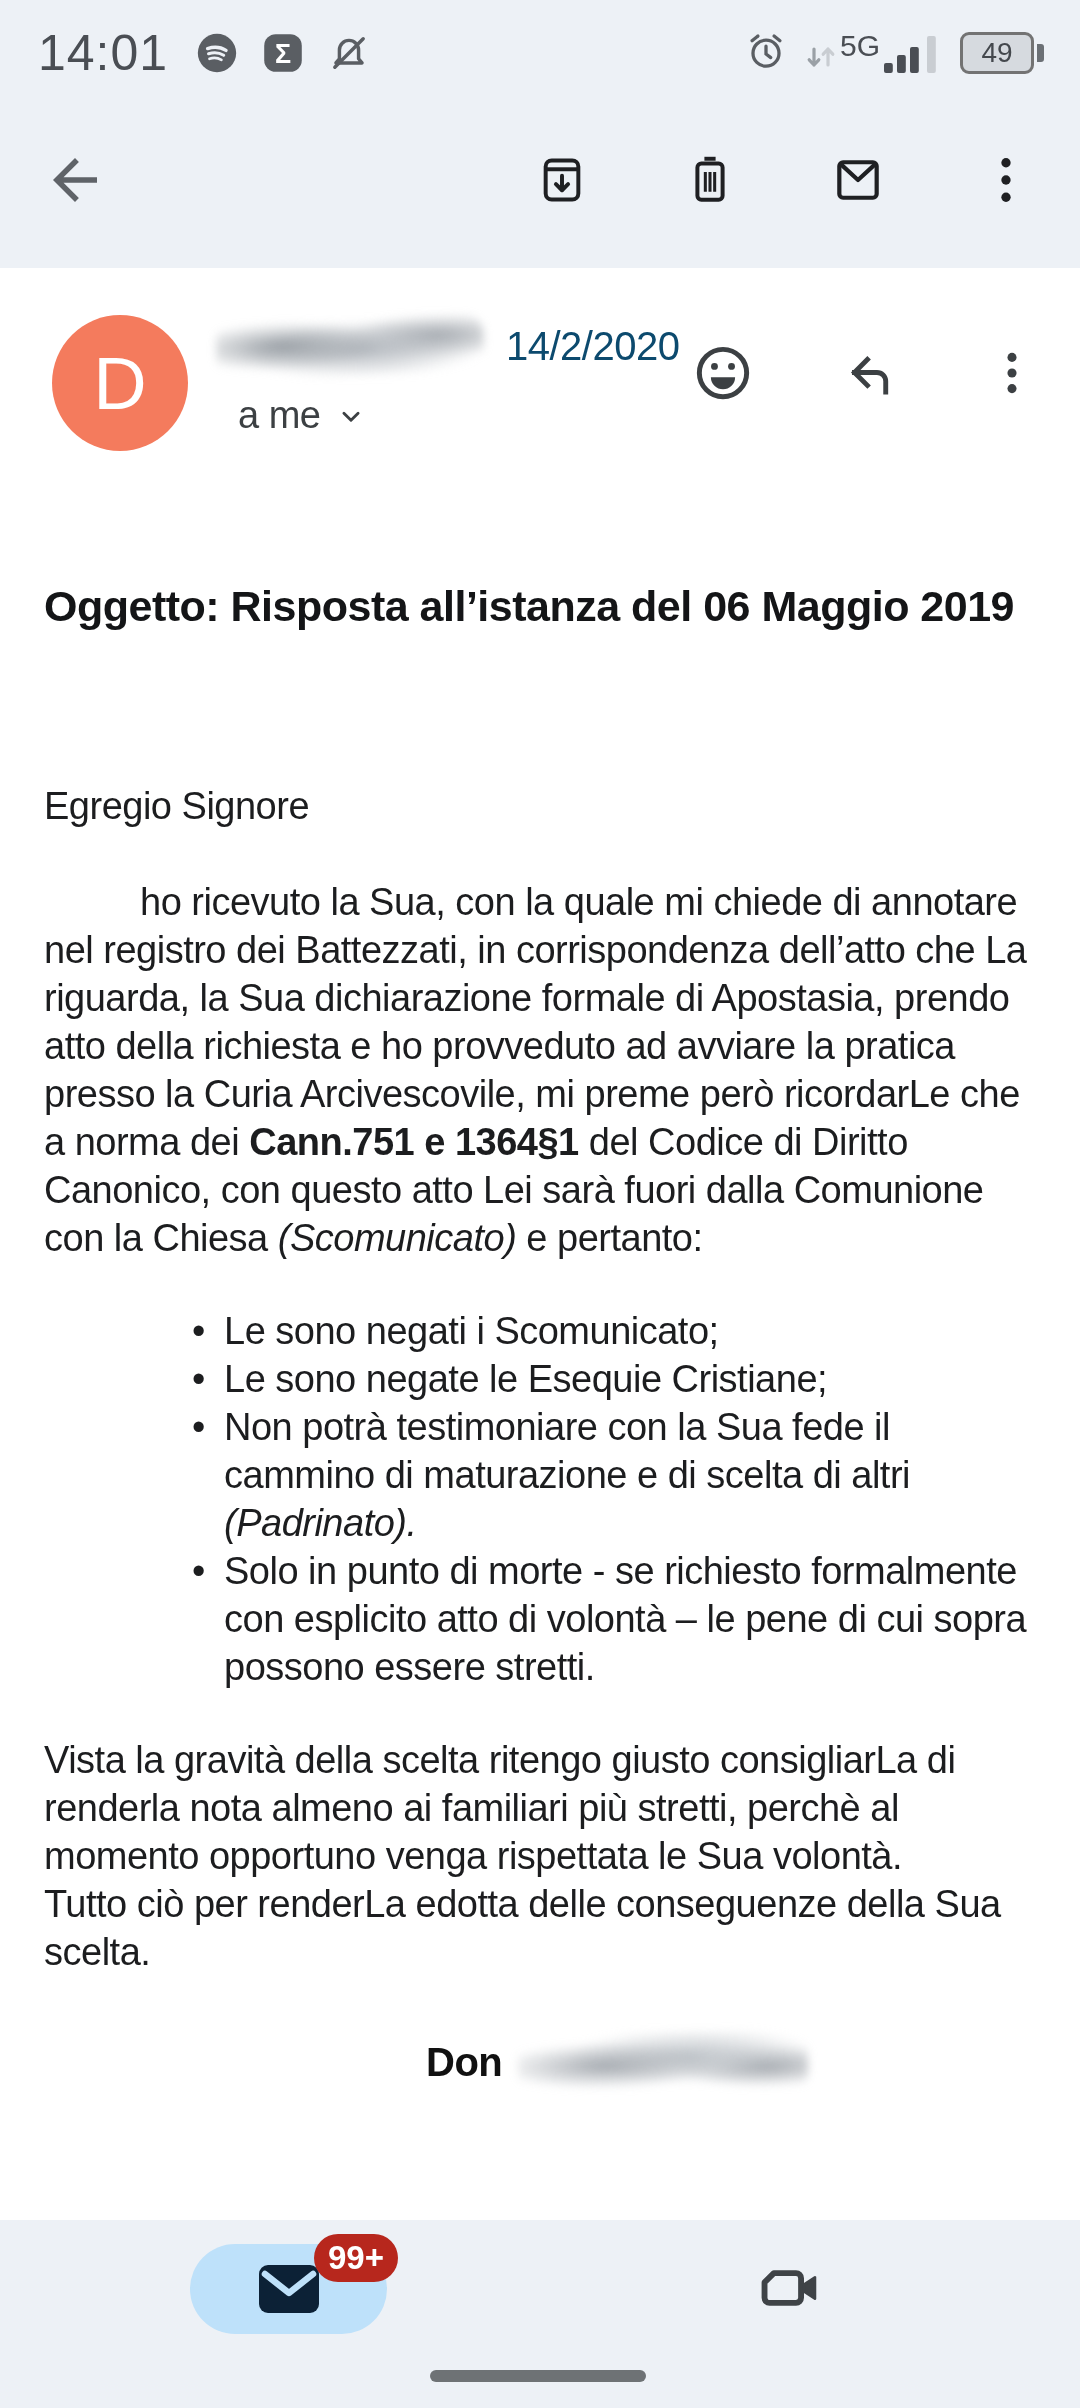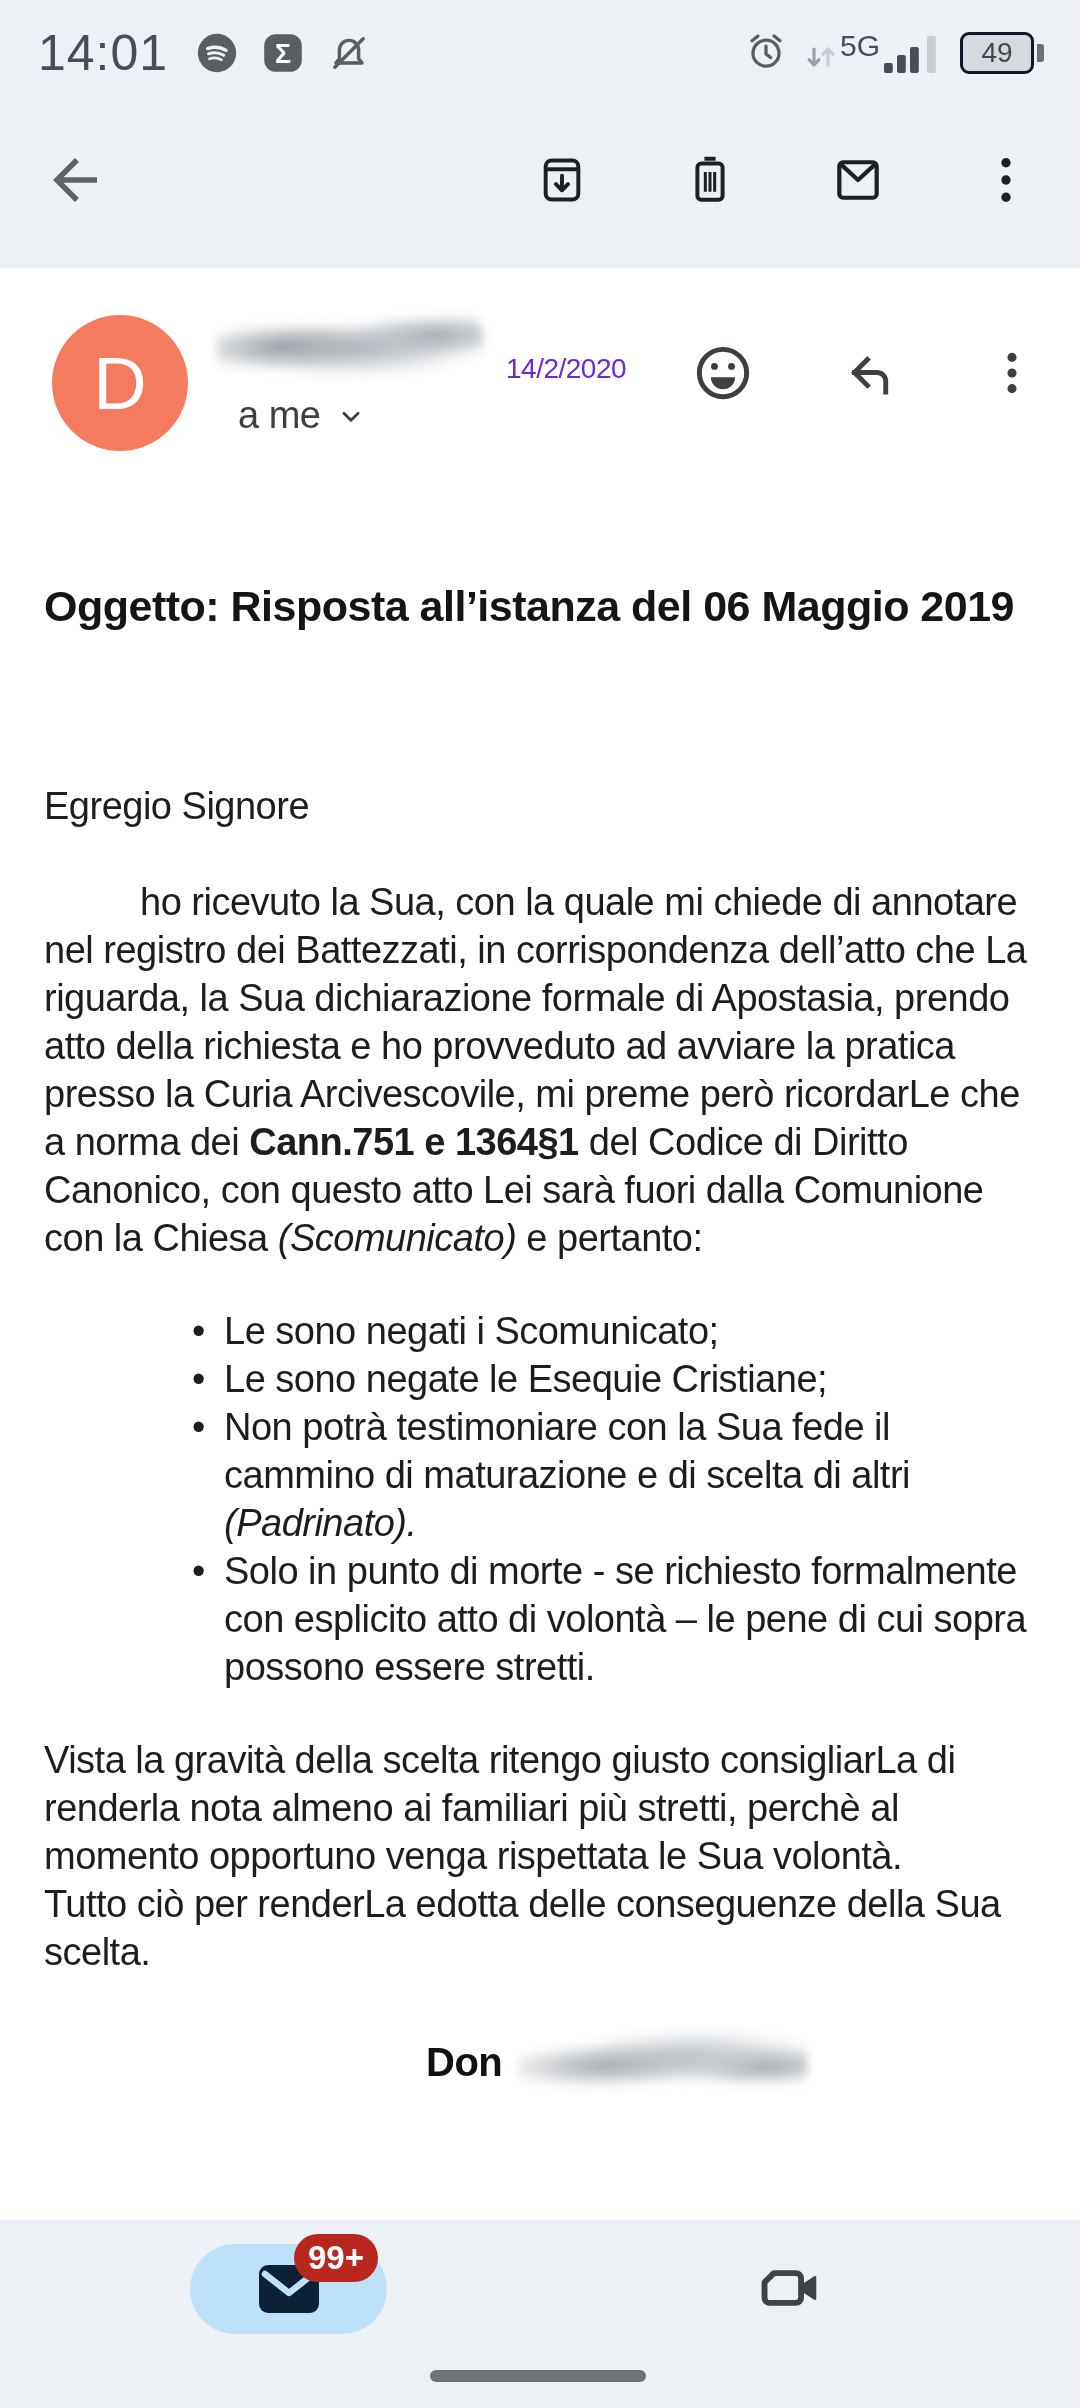--- a/index.html
+++ b/index.html
@@ -11,41 +11,41 @@
   .top-chrome { background:var(--chrome_bg,#EDF1F6); flex:0 0 auto; }
   .status-bar { height:92px; display:flex; align-items:center; padding:14px 36px 0 38px; }
   .status-time { font-size:50px; color:#4A4E54; letter-spacing:1px; }
   .status-left-icons { display:flex; align-items:center; gap:20px; margin-left:26px; }
   .status-left-icons svg { display:block; }
   .status-spacer { flex:1; }
   .status-right { display:flex; align-items:center; gap:16px; }
   .net-cluster { display:flex; align-items:flex-end; gap:2px; }
   .net-label { font-size:30px; font-weight:normal; color:#4A4E54; margin-bottom:14px; }
   .battery { position:relative; display:flex; align-items:center; }
-  .battery-body { width:74px; height:42px; border:3px solid #0f172a; border-radius:9px; background:#D6DADF; display:flex; align-items:center; justify-content:center; }
+  .battery-body { width:74px; height:42px; border:3px solid #737373; border-radius:9px; background:#D6DADF; display:flex; align-items:center; justify-content:center; }
   .battery-num { font-size:28px; color:#44484D; }
   .battery-nub { width:7px; height:18px; background:#6B7075; border-radius:0 3px 3px 0; margin-left:3px; }
 
   .toolbar { height:176px; display:flex; align-items:center; padding:0 46px 0 42px; }
   .tb-right { margin-left:auto; display:flex; align-items:center; gap:92px; }
   .icon-btn { display:flex; align-items:center; justify-content:center; background:none; border:none; padding:0; cursor:pointer; }
 
   
   .content { flex:1 1 auto; background:var(--content_bg,#ffffff); padding:0 44px; overflow:hidden; }
 
   .email-header { position:relative; height:212px; margin:0 -44px; }
   .avatar { position:absolute; left:52px; top:47px; width:136px; height:136px; border-radius:50%; background:var(--avatar_color,#F47B5D); display:flex; align-items:center; justify-content:center; }
   .avatar-letter { color:#fff; font-size:74px; font-weight:300; }
   .sender-smudge { position:absolute; left:216px; top:50px; width:268px; height:58px; border-radius:20px; transform:rotate(-2deg);
      background:
       radial-gradient(ellipse 55% 60% at 25% 45%, #9aa0a6 0%, rgba(154,160,166,0) 70%),
       radial-gradient(ellipse 65% 70% at 55% 55%, #b4b9bf 0%, rgba(180,185,191,0) 72%),
       radial-gradient(ellipse 50% 55% at 82% 35%, #a2a7ad 0%, rgba(162,167,173,0) 70%);
      filter: blur(4px); }
-  .header-date { position:absolute; left:506px; top:56px; font-size:28px; color:#6d28d9; letter-spacing:-0.5px;margin-top:29px; }
+  .header-date { position:absolute; left:506px; top:56px; font-size:40px; color:#0c4a6e; letter-spacing:-0.5px; }
   .to-row { position:absolute; left:238px; top:126px; display:flex; align-items:center; gap:14px; cursor:pointer; }
   .to-label { font-size:38px; color:#3C4043; letter-spacing:-0.5px; }
   .header-actions { position:absolute; right:42px; top:72px; display:flex; align-items:center; gap:84px; }
 
   .subject { margin-top:100px; font-size:43px; line-height:52px; font-weight:bold; color:#141517; letter-spacing:-0.5px; }
 
   .body-text { color:#1C1D1F; font-size:38px; line-height:48px; letter-spacing:-0.5px; }
   .salutation { margin-top:150px; }
   .para1 { margin-top:48px; text-indent:96px; }
   .bullet-list { margin-top:45px; list-style:none; padding-left:148px; }
@@ -61,21 +61,21 @@
   .signature-smudge { width:290px; height:60px; margin-left:16px; border-radius:18px; transform:rotate(-1deg);
      background:
       radial-gradient(ellipse 55% 55% at 30% 55%, #a6abb1 0%, rgba(166,171,177,0) 70%),
       radial-gradient(ellipse 60% 65% at 60% 40%, #c0c5ca 0%, rgba(192,197,202,0) 72%),
       radial-gradient(ellipse 45% 50% at 85% 60%, #9fa4aa 0%, rgba(159,164,170,0) 70%);
      filter: blur(4px); }
 
   
   .bottom-bar { position:relative; height:188px; background:var(--chrome_bg,#EDF1F6); flex:0 0 auto; }
   .mail-pill { position:absolute; left:190px; top:24px; width:197px; height:90px; border-radius:46px; background:var(--pill_blue,#BEE1FA); display:flex; align-items:center; justify-content:center; border:none; cursor:pointer; }
-  .unread-badge { position:absolute; left:294px; top:14px; min-width:78px; height:48px; padding:0 14px; border-radius:26px; background:var(--badge_red,#B7271D); color:#fff; font-size:33px; font-weight:bold; display:flex; align-items:center; justify-content:center; }
+  .unread-badge { position:absolute; left:314px; top:14px; min-width:78px; height:48px; padding:0 14px; border-radius:26px; background:var(--badge_red,#B7271D); color:#fff; font-size:33px; font-weight:bold; display:flex; align-items:center; justify-content:center; }
   .video-btn { position:absolute; left:752px; top:36px; background:none; border:none; cursor:pointer; }
   .gesture-handle { position:absolute; left:430px; top:150px; width:216px; height:12px; border-radius:6px; background:#6E7275; }
 </style>
 </head>
 <body>
 
 <div class="phone">
 
   <div class="top-chrome">
 

